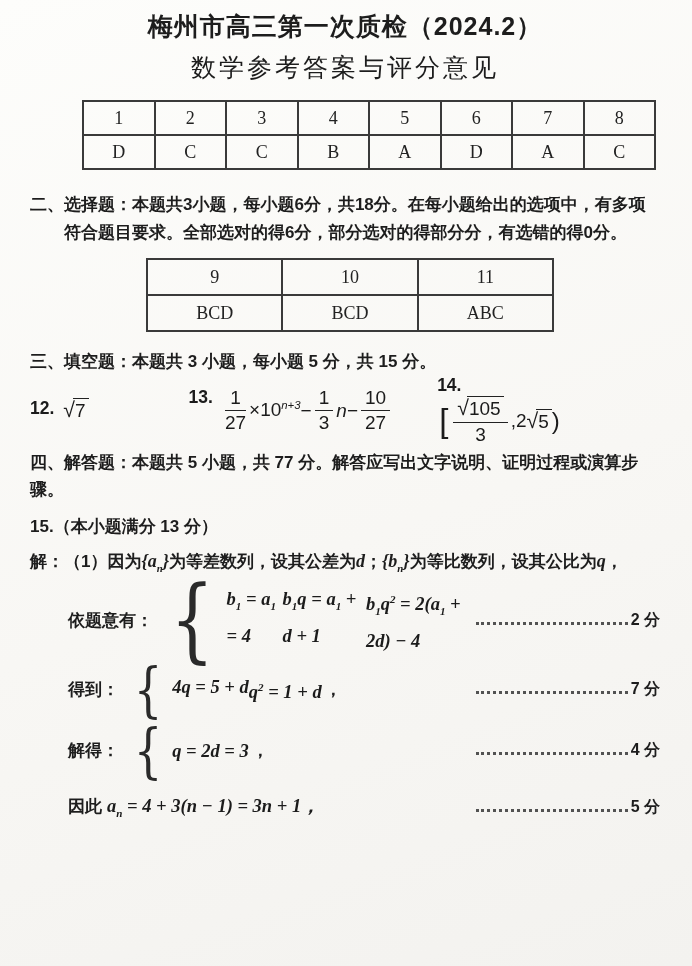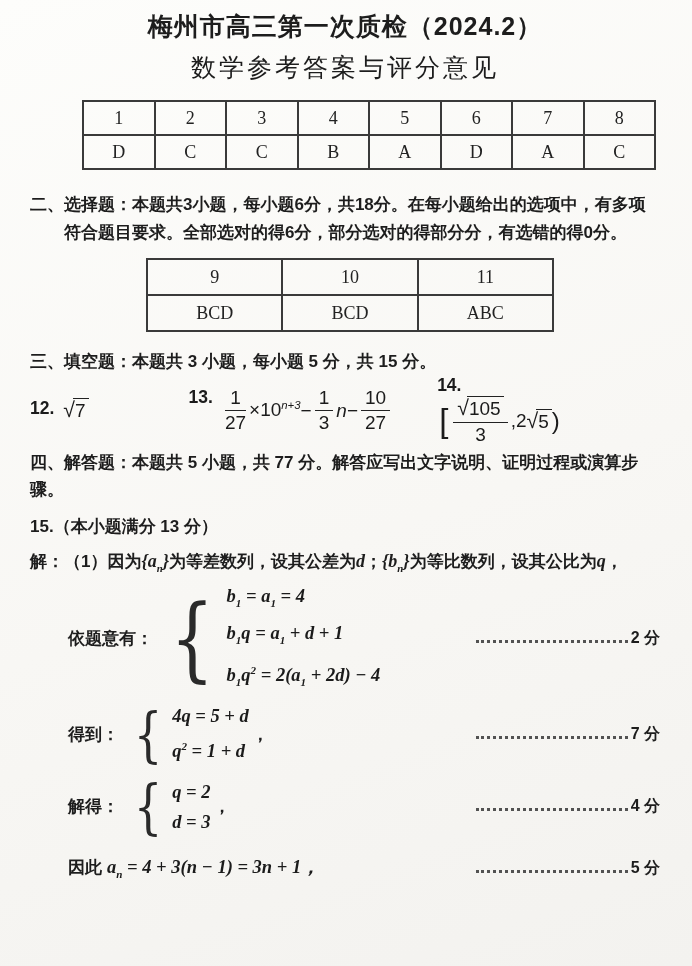--- a/index.html
+++ b/index.html
@@ -49,21 +49,21 @@
   .introline { margin-top:12px; font-size:17px; font-weight:700; }
   .im { font-family:"Liberation Serif", serif; font-style:italic; font-weight:700; font-size:18px; }
   .step { display:flex; align-items:center; margin-left:38px; }
   .step1 { margin-top:8px; }
   .step2 { margin-top:5px; }
   .step3 { margin-top:10px; }
   .steplabel { font-size:17px; font-weight:700; white-space:nowrap; }
   .brace { font-family:"DejaVu Serif","Liberation Serif",serif; font-weight:400; line-height:0.85; margin:0 5px 0 10px; transform:scaleX(0.75); color:#2a2a2a; }
   .brace3 { font-size:92px; }
   .brace2 { font-size:60px; }
-  .eqs { display:flex; flex-direction:column; }
+  .eqs { display:flex; flex-direction:row; }
   .eq { font-family:"Liberation Serif", serif; font-style:italic; font-weight:700; font-size:18.5px; line-height:30px; color:#1b1b1b; }
   .suffix { font-size:17px; font-weight:700; align-self:center; margin-left:3px; }
   .scorebox { margin-left:auto; display:flex; align-items:baseline; }
   .dots { width:152px; height:3px; border-bottom:3px dotted #525252; }
   .score { font-size:16px; font-weight:700; margin-left:3px; white-space:nowrap; }
   .stepline { display:flex; align-items:baseline; margin-left:38px; }
   .line4 { margin-top:17px; }
   .cnprefix { font-size:17px; font-weight:700; margin-right:5px; }
   .stepline .eq { line-height:26px; }
 </style>

